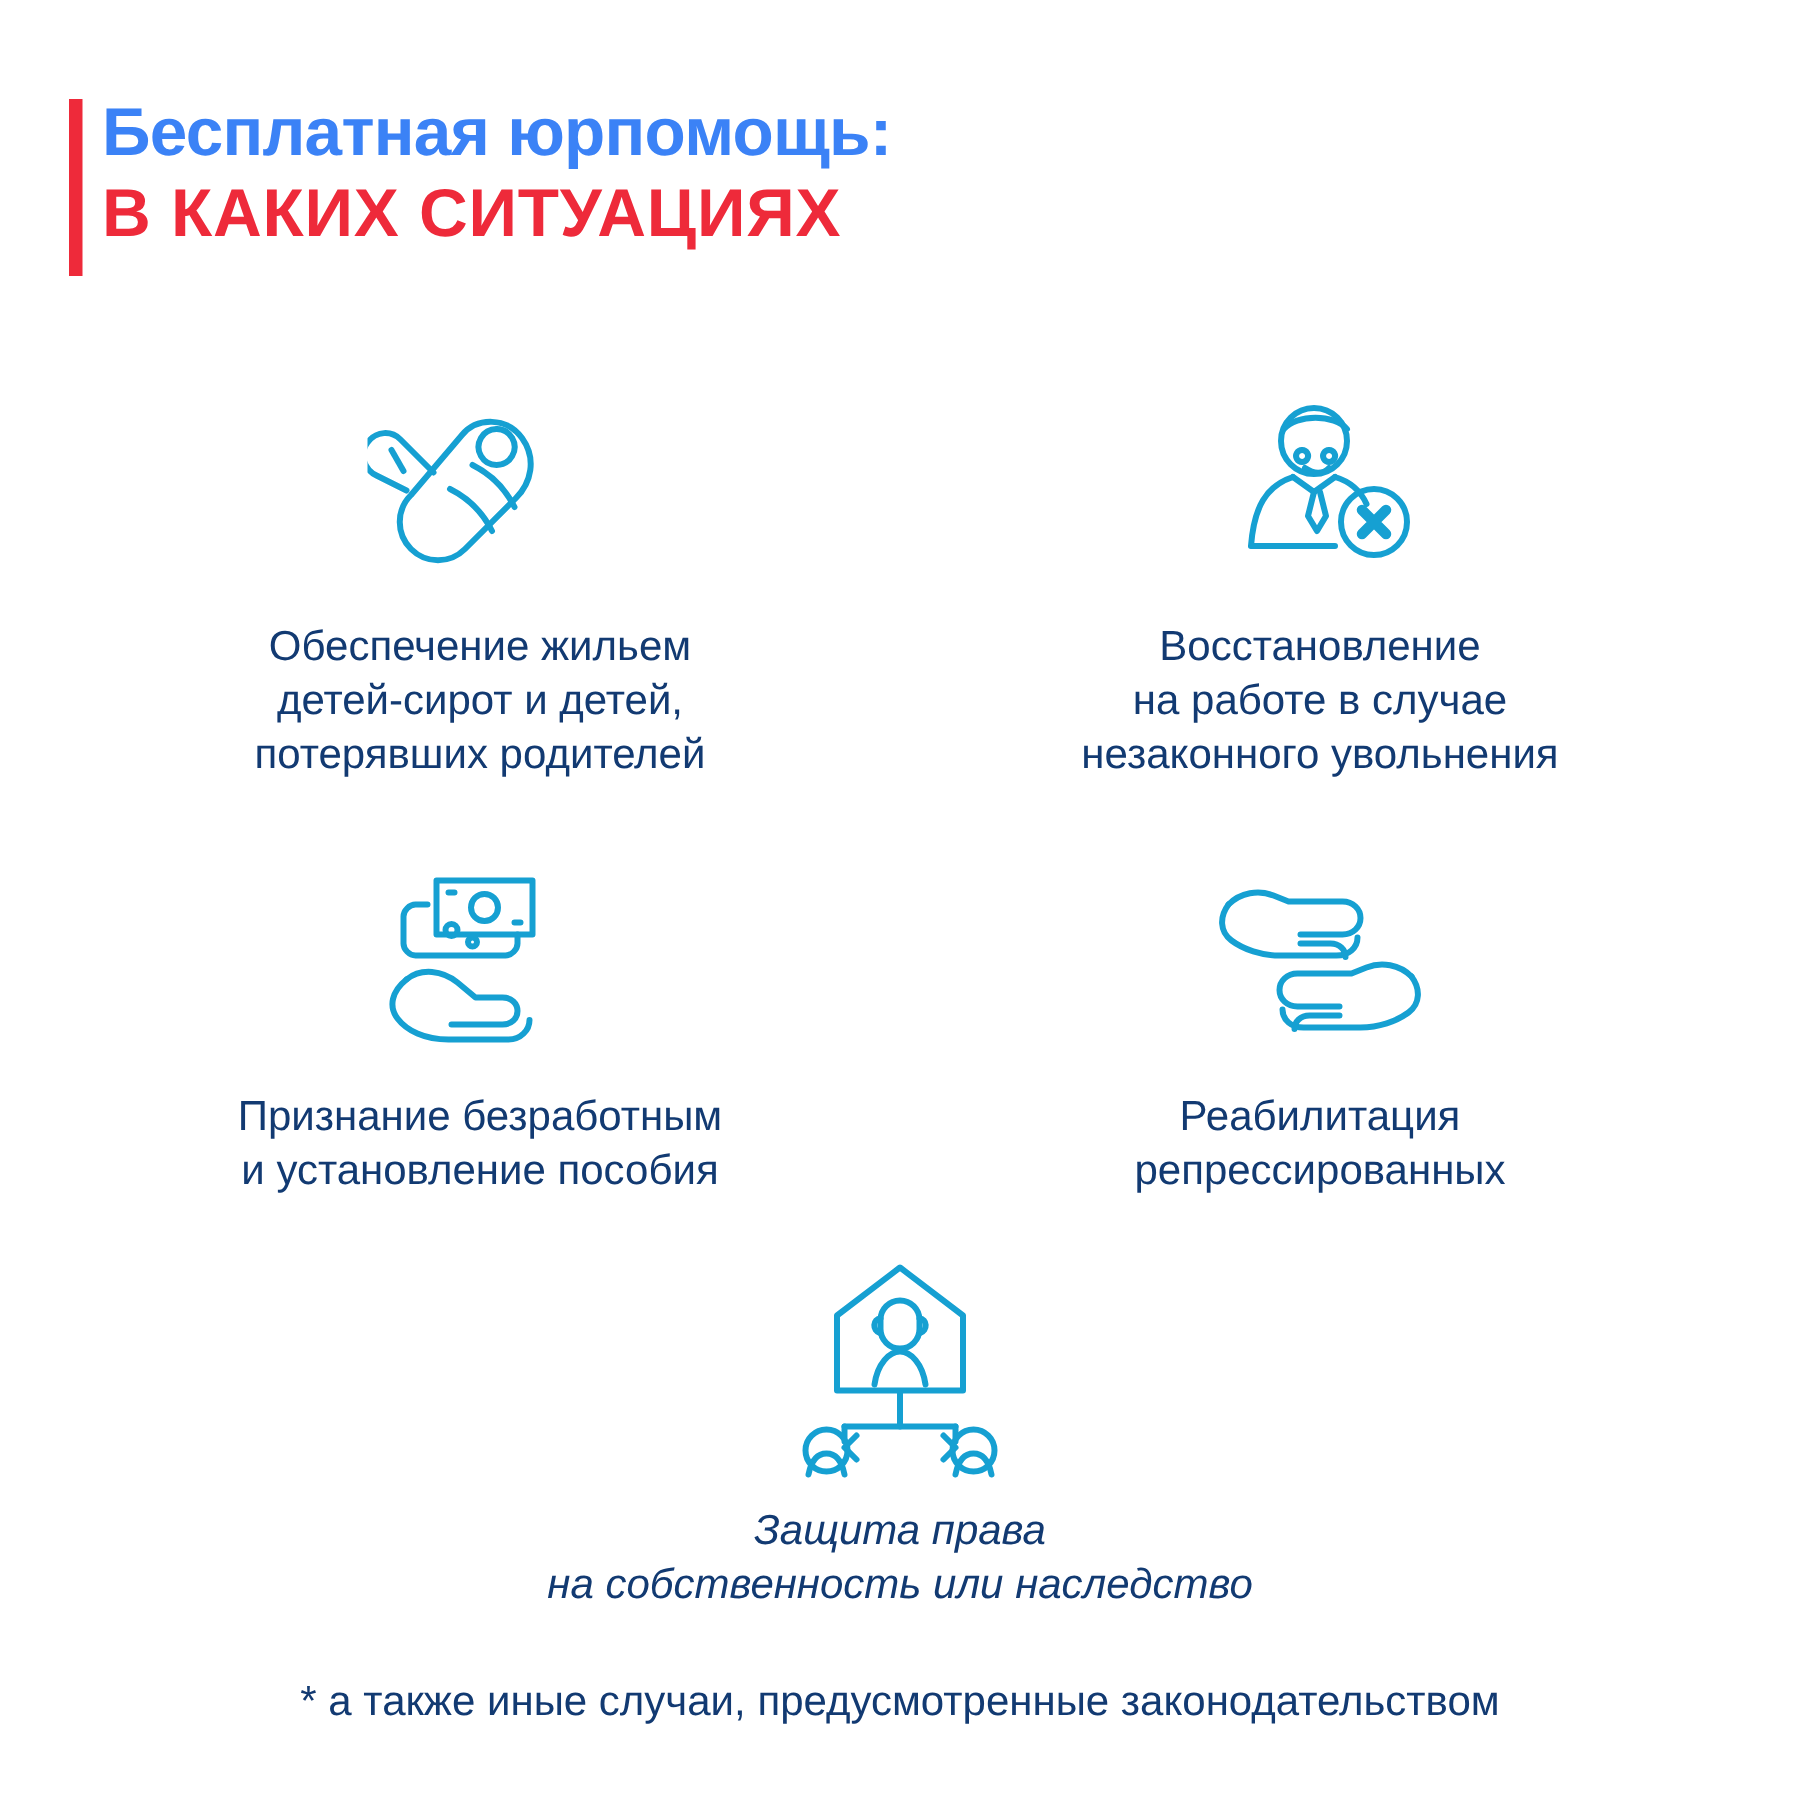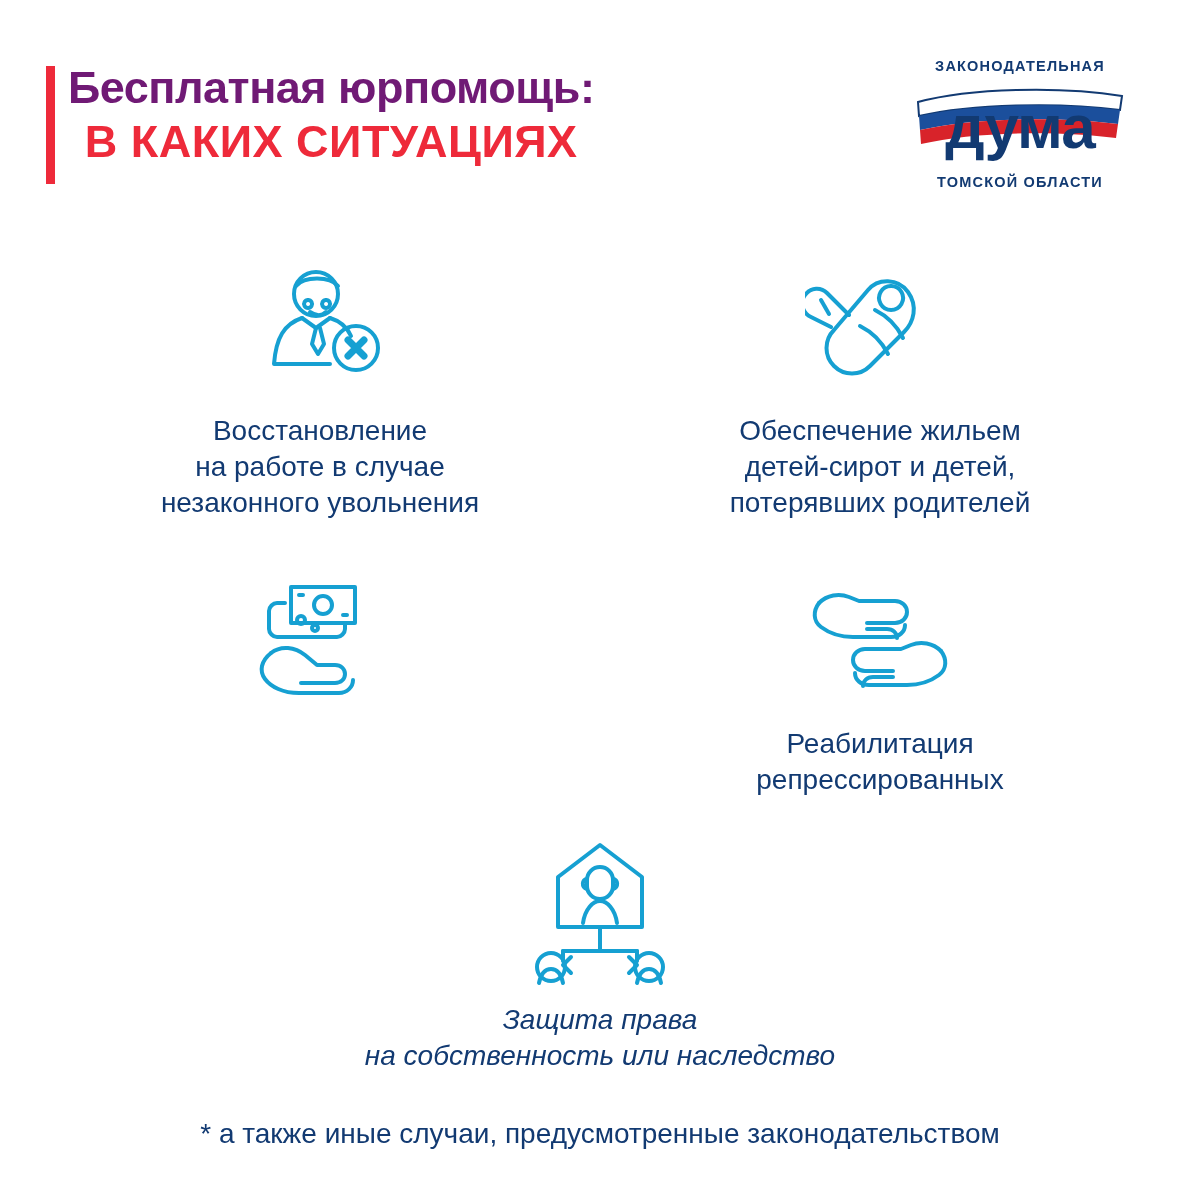--- a/index.html
+++ b/index.html
@@ -38,34 +38,33 @@
     position: absolute;
     left: 0;
     top: 4px;
     width: 9px;
     height: 118px;
     background: #ee2a3a;
   }
   .title-line1 {
     font-size: 45px;
     font-weight: bold;
-    color: #701a75;
+    color: #3b82f6;
     letter-spacing: -0.5px;
     line-height: 1.15;
     white-space: nowrap;
   }
   .title-line2 {
     font-size: 45px;
     font-weight: bold;
     color: #ee2a3a;
     letter-spacing: 0.5px;
     line-height: 1.15;
     white-space: nowrap;
     margin-top: 2px;
-    text-align: center;
   }
 
   
   .logo {
     position: absolute;
     right: 30px;
     top: -4px;
     width: 220px;
     text-align: center;
   }
@@ -152,37 +151,41 @@
 
 <div class="page">
 
   <div class="header">
     <div class="title-block">
       <div class="title-bar"></div>
       <div class="title-line1">Бесплатная юрпомощь:</div>
       <div class="title-line2">В КАКИХ СИТУАЦИЯХ</div>
     </div>
 
-    <div class="logo">
-      <div class="logo-top">ЗАКОНОДАТЕЛЬНАЯ</div>
-      <div class="logo-mid">
-        <svg width="220" height="92" viewBox="0 0 220 92">
-          <path d="M8 22 C60 8, 150 6, 212 16 L210 30 C148 22, 62 24, 9 36 Z" fill="#ffffff" stroke="#123a72" stroke-width="2"></path>
-          <path d="M9 36 C62 24, 148 22, 210 30 L208 44 C146 36, 62 38, 10 50 Z" fill="#1b4f9c"></path>
-          <path d="M10 50 C62 38, 146 36, 208 44 L206 58 C144 50, 62 52, 11 64 Z" fill="#d8232a"></path>
-        </svg>
-        <div class="logo-word">дума</div>
-      </div>
-      <div class="logo-bottom">ТОМСКОЙ ОБЛАСТИ</div>
-    </div>
   </div>
 
   <div class="grid">
 
     <div class="row row1">
+
+      <div class="cell">
+        <div class="icon-wrap">
+          <svg width="150" height="130" viewBox="0 0 150 130" fill="none" stroke="#16a0d2" stroke-width="4" stroke-linecap="round" stroke-linejoin="round">
+            <path d="M63 30 c10 -12 30 -12 40 2 c10 14 6 30 -4 40 l-34 34 c-10 10 -26 10 -36 0 c-10 -10 -10 -26 0 -36 z"></path>
+            <path d="M86 26 a12 12 0 1 0 0.1 0"></path>
+            <path d="M70 50 c12 6 22 16 28 28"></path>
+            <path d="M55 66 c12 6 22 16 28 28"></path>
+            <path d="M44 55 l-22 -22 c-6 -6 -16 -6 -22 2 c-6 8 -2 18 6 22 l20 10"></path>
+            <path d="M16 40 l8 14"></path>
+          </svg>
+        </div>
+        <div class="caption" style="white-space:pre-line;">Обеспечение жильем
+детей-сирот и детей,
+потерявших родителей</div>
+      </div>
 
       <div class="cell">
         <div class="icon-wrap">
           <svg width="140" height="130" viewBox="0 0 140 130" fill="none" stroke="#16a0d2" stroke-width="4" stroke-linecap="round" stroke-linejoin="round">
             <path d="M44 34 a22 22 0 1 1 44 0 a22 22 0 1 1 -44 0"></path>
             <path d="M46 26 c8 -10 34 -10 42 0"></path>
             <path d="M58 40 a4 4 0 1 0 0.1 0"></path>
             <path d="M76 40 a4 4 0 1 0 0.1 0"></path>
             <path d="M60 52 c6 4 12 4 16 0"></path>
             <path d="M52 58 l14 10 l14 -10"></path>
@@ -191,53 +194,39 @@
             <path d="M80 58 c10 3 17 9 21 18"></path>
             <circle cx="106" cy="88" r="22"></circle>
             <path d="M98 80 l16 16 M114 80 l-16 16" stroke-width="7"></path>
           </svg>
         </div>
         <div class="caption" style="white-space:pre-line;">Восстановление
 на работе в случае
 незаконного увольнения</div>
       </div>
 
-      <div class="cell">
-        <div class="icon-wrap">
-          <svg width="150" height="130" viewBox="0 0 150 130" fill="none" stroke="#16a0d2" stroke-width="4" stroke-linecap="round" stroke-linejoin="round">
-            <path d="M63 30 c10 -12 30 -12 40 2 c10 14 6 30 -4 40 l-34 34 c-10 10 -26 10 -36 0 c-10 -10 -10 -26 0 -36 z"></path>
-            <path d="M86 26 a12 12 0 1 0 0.1 0"></path>
-            <path d="M70 50 c12 6 22 16 28 28"></path>
-            <path d="M55 66 c12 6 22 16 28 28"></path>
-            <path d="M44 55 l-22 -22 c-6 -6 -16 -6 -22 2 c-6 8 -2 18 6 22 l20 10"></path>
-            <path d="M16 40 l8 14"></path>
-          </svg>
-        </div>
-        <div class="caption" style="white-space:pre-line;">Обеспечение жильем
-детей-сирот и детей,
-потерявших родителей</div>
-      </div>
-
     </div>
 
     <div class="row row2">
 
       <div class="cell">
         <div class="icon-wrap">
           <svg width="150" height="130" viewBox="0 0 150 130" fill="none" stroke="#16a0d2" stroke-width="4" stroke-linecap="round" stroke-linejoin="round">
             <path d="M46 14 h64 v36 h-64 z"></path>
             <circle cx="78" cy="32" r="9"></circle>
             <path d="M54 22 h4 M98 42 h4"></path>
             <path d="M40 30 h-8 c-4 0 -8 4 -8 8 v18 c0 4 4 8 8 8 h60 c4 0 8 -4 8 -8 v-6"></path>
             <circle cx="56" cy="47" r="4"></circle>
             <circle cx="70" cy="55" r="3"></circle>
             <path d="M26 80 c10 -8 24 -6 34 2 l12 10 h18 c6 0 10 4 10 9 c0 5 -4 9 -10 9 h-34"></path>
             <path d="M26 80 c-10 8 -12 18 -6 26 c6 8 18 14 34 14 h40 c8 0 14 -6 14 -13"></path>
           </svg>
         </div>
+        <div class="caption" style="white-space:pre-line;">Признание безработным
+и установление пособия</div>
       </div>
 
       <div class="cell">
         <div class="icon-wrap">
           <svg width="150" height="130" viewBox="0 0 150 130" fill="none" stroke="#16a0d2" stroke-width="4" stroke-linecap="round" stroke-linejoin="round">
             <path d="M14 30 c8 -8 20 -10 30 -6 l10 4 h36 c7 0 12 5 12 11 c0 6 -5 11 -12 11 h-28"></path>
             <path d="M14 30 c-6 8 -6 18 2 24 c8 6 20 10 32 10 h38 c8 0 14 -5 14 -12"></path>
             <path d="M62 56 h20 c6 0 10 4 10 9"></path>
             <path d="M136 78 c-8 -8 -20 -10 -30 -6 l-10 4 h-36 c-7 0 -12 5 -12 11 c0 6 5 11 12 11 h28"></path>
             <path d="M136 78 c6 8 6 18 -2 24 c-8 6 -20 10 -32 10 h-38 c-8 0 -14 -5 -14 -12"></path>

